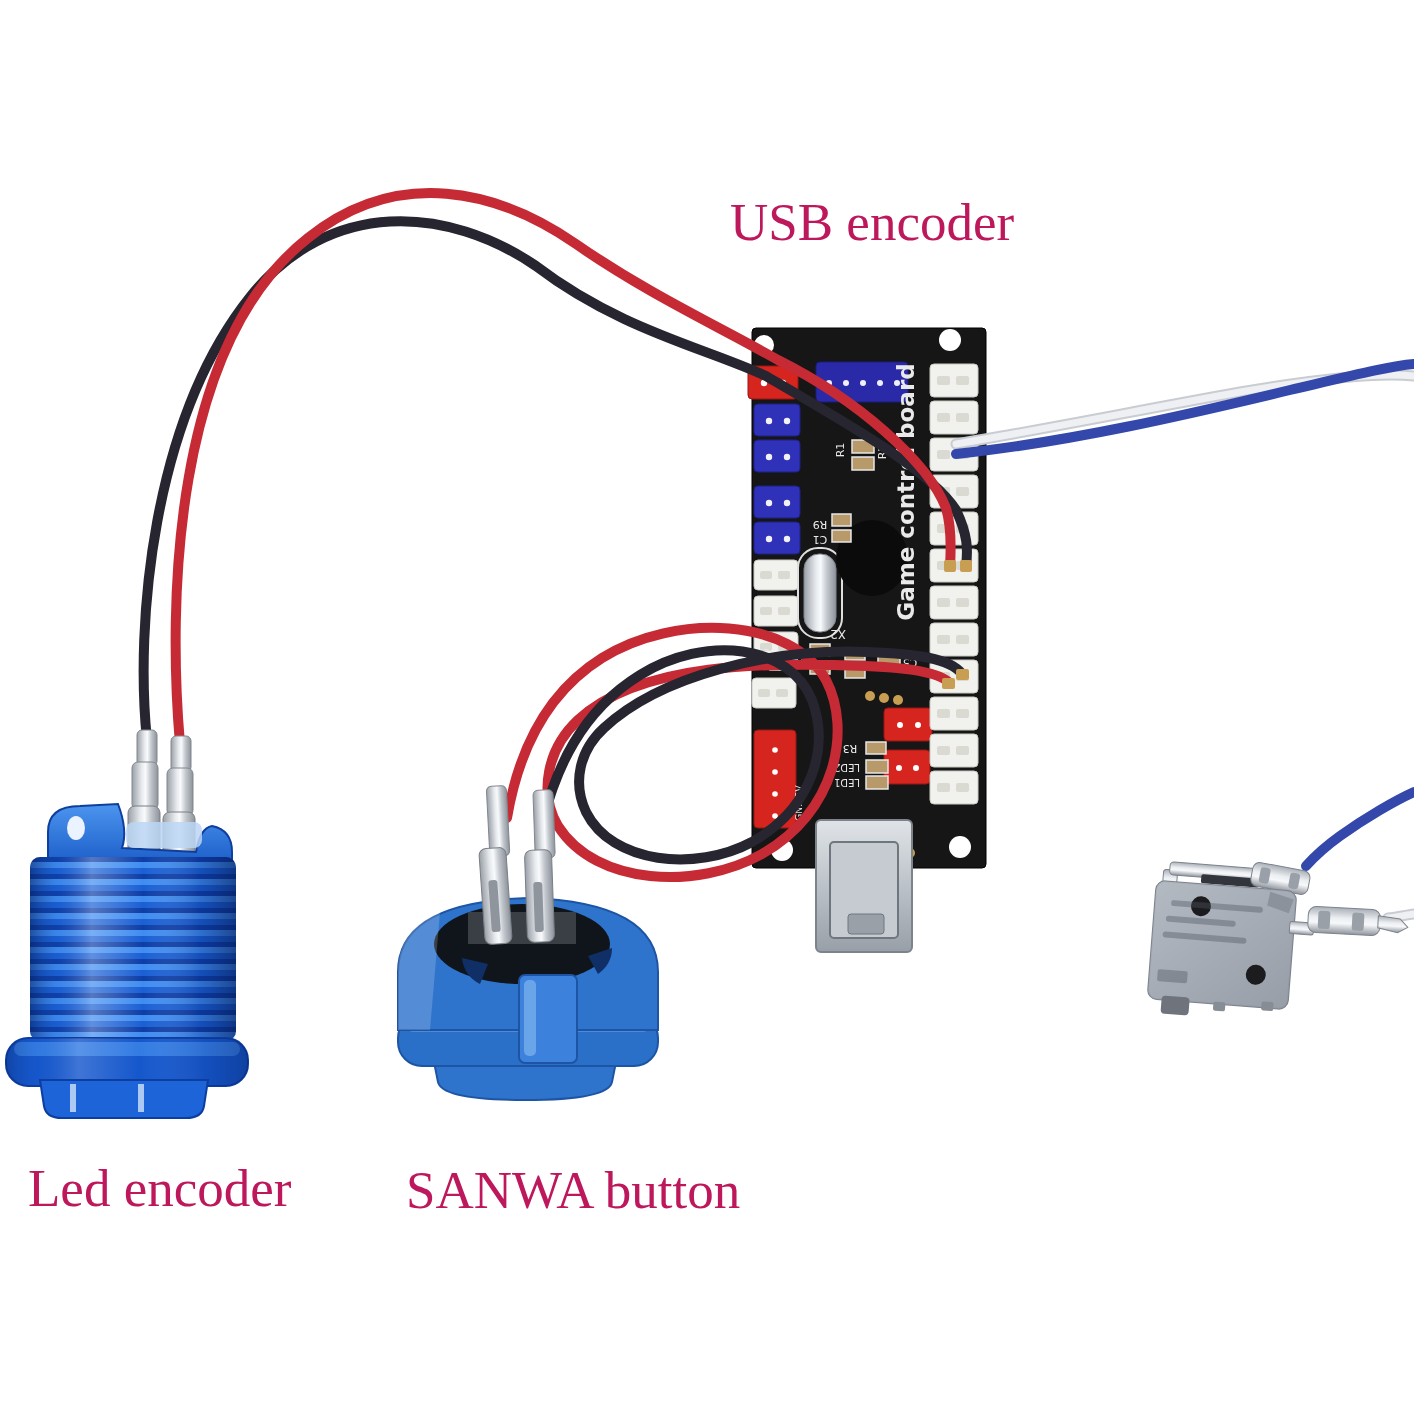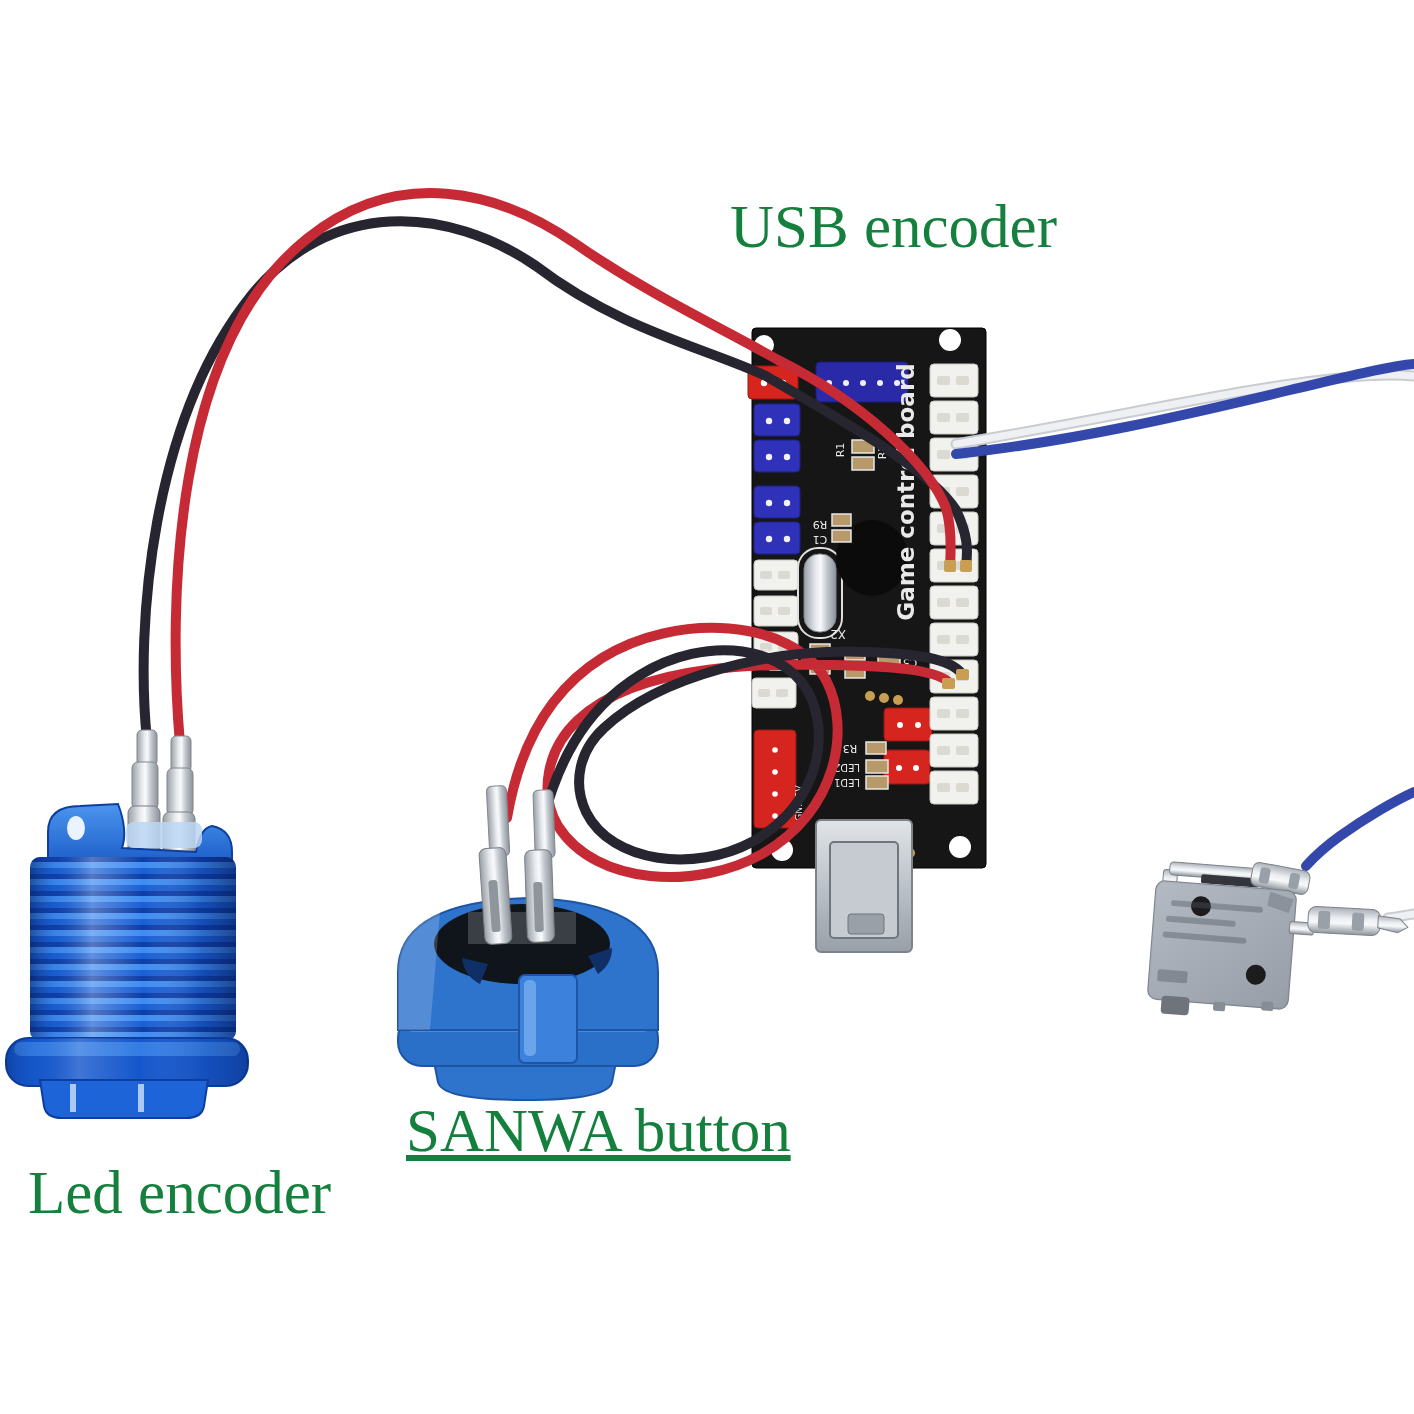--- a/index.html
+++ b/index.html
@@ -1,23 +1,23 @@
 <!DOCTYPE html>
 <html><head>
 <meta charset="utf-8">
 <style>
   html,body{margin:0;padding:0;background:#ffffff;}
   #stage{position:relative;width:1414px;height:1414px;background:#ffffff;overflow:hidden;
          font-family:"Liberation Sans",sans-serif;}
   #art{position:absolute;left:0;top:0;}
-  .photo-label{position:absolute;font-family:"Liberation Serif",serif;color:#15803d;
-               font-size:61px;letter-spacing:0px;white-space:nowrap;}
+  .photo-label{position:absolute;font-family:"Liberation Serif",serif;color:#be185d;
+               font-size:53px;letter-spacing:0px;white-space:nowrap;}
   #lbl-usb{left:730px;top:192px;}
   #lbl-led{left:28px;top:1158px;}
-  #lbl-sanwa{left:406px;top:1096px;text-decoration:underline;}
+  #lbl-sanwa{left:406px;top:1160px;}
   #lbl-switch{left:1032px;top:1072px;}
 </style>
 </head>
 <body>
 
 <div id="stage">
 
 <svg id="art" width="1414" height="1414" viewBox="0 0 1414 1414">
   <defs>
     <linearGradient id="metalV" x1="0" y1="0" x2="1" y2="0">

